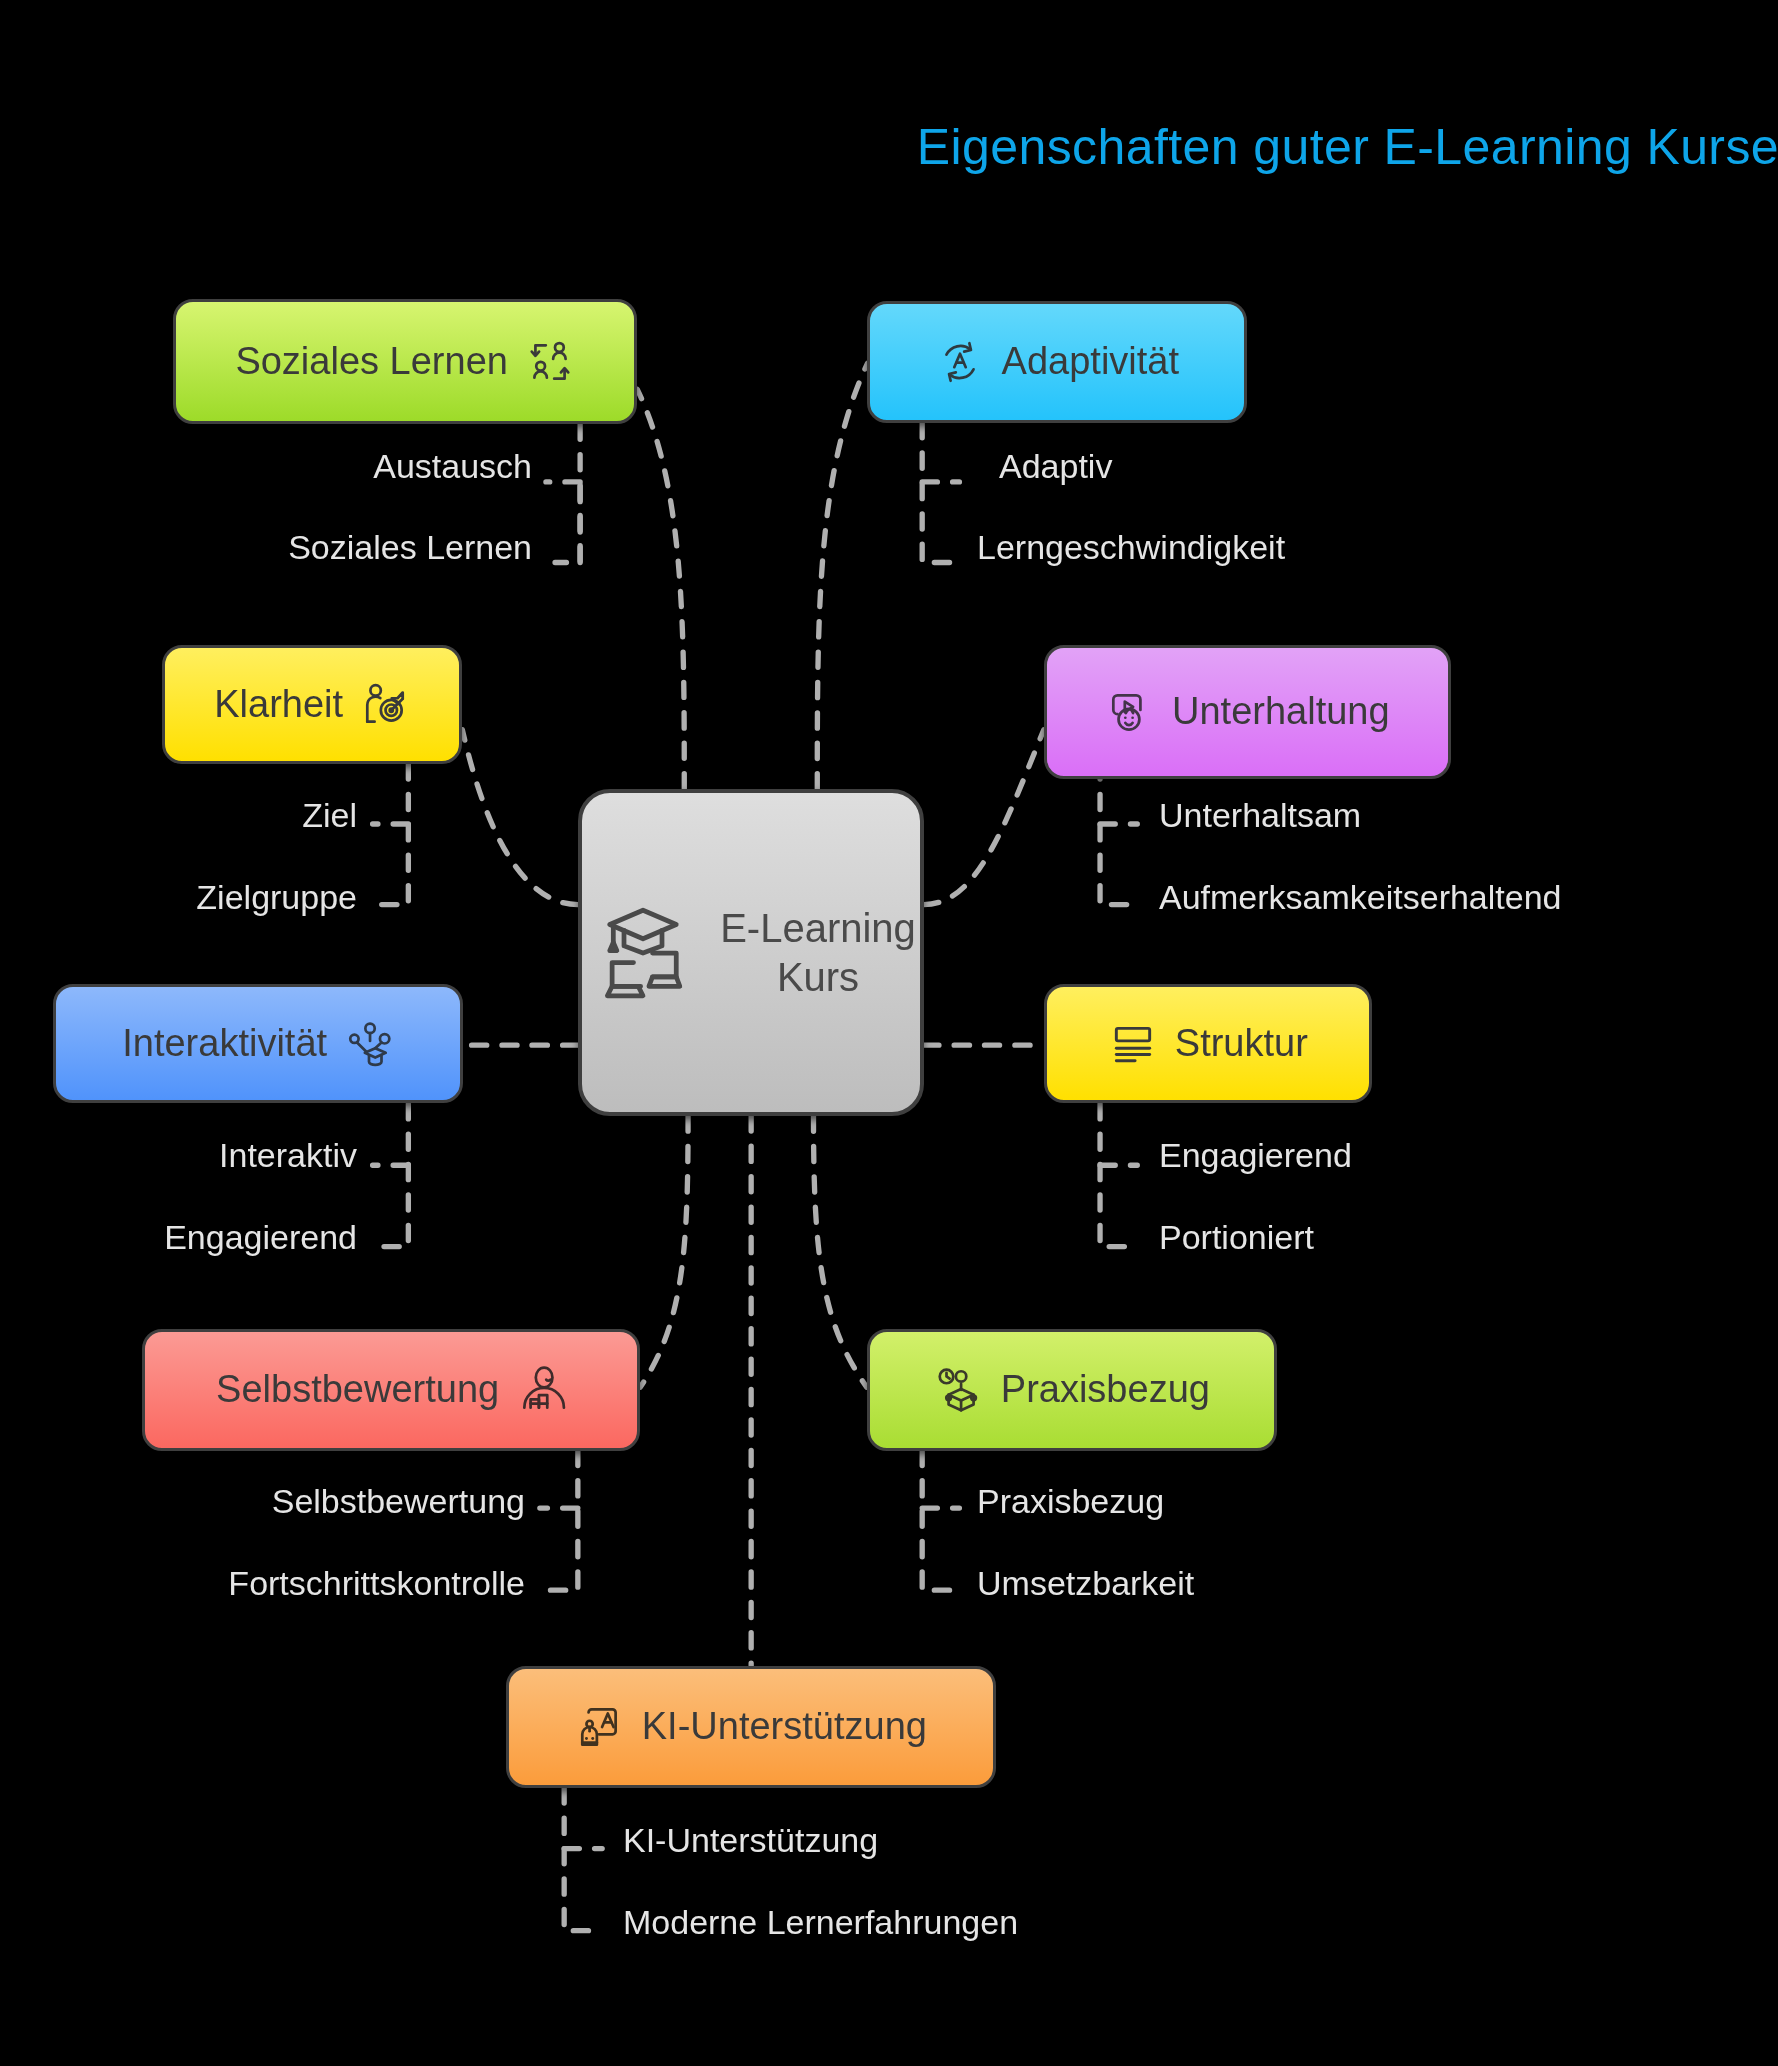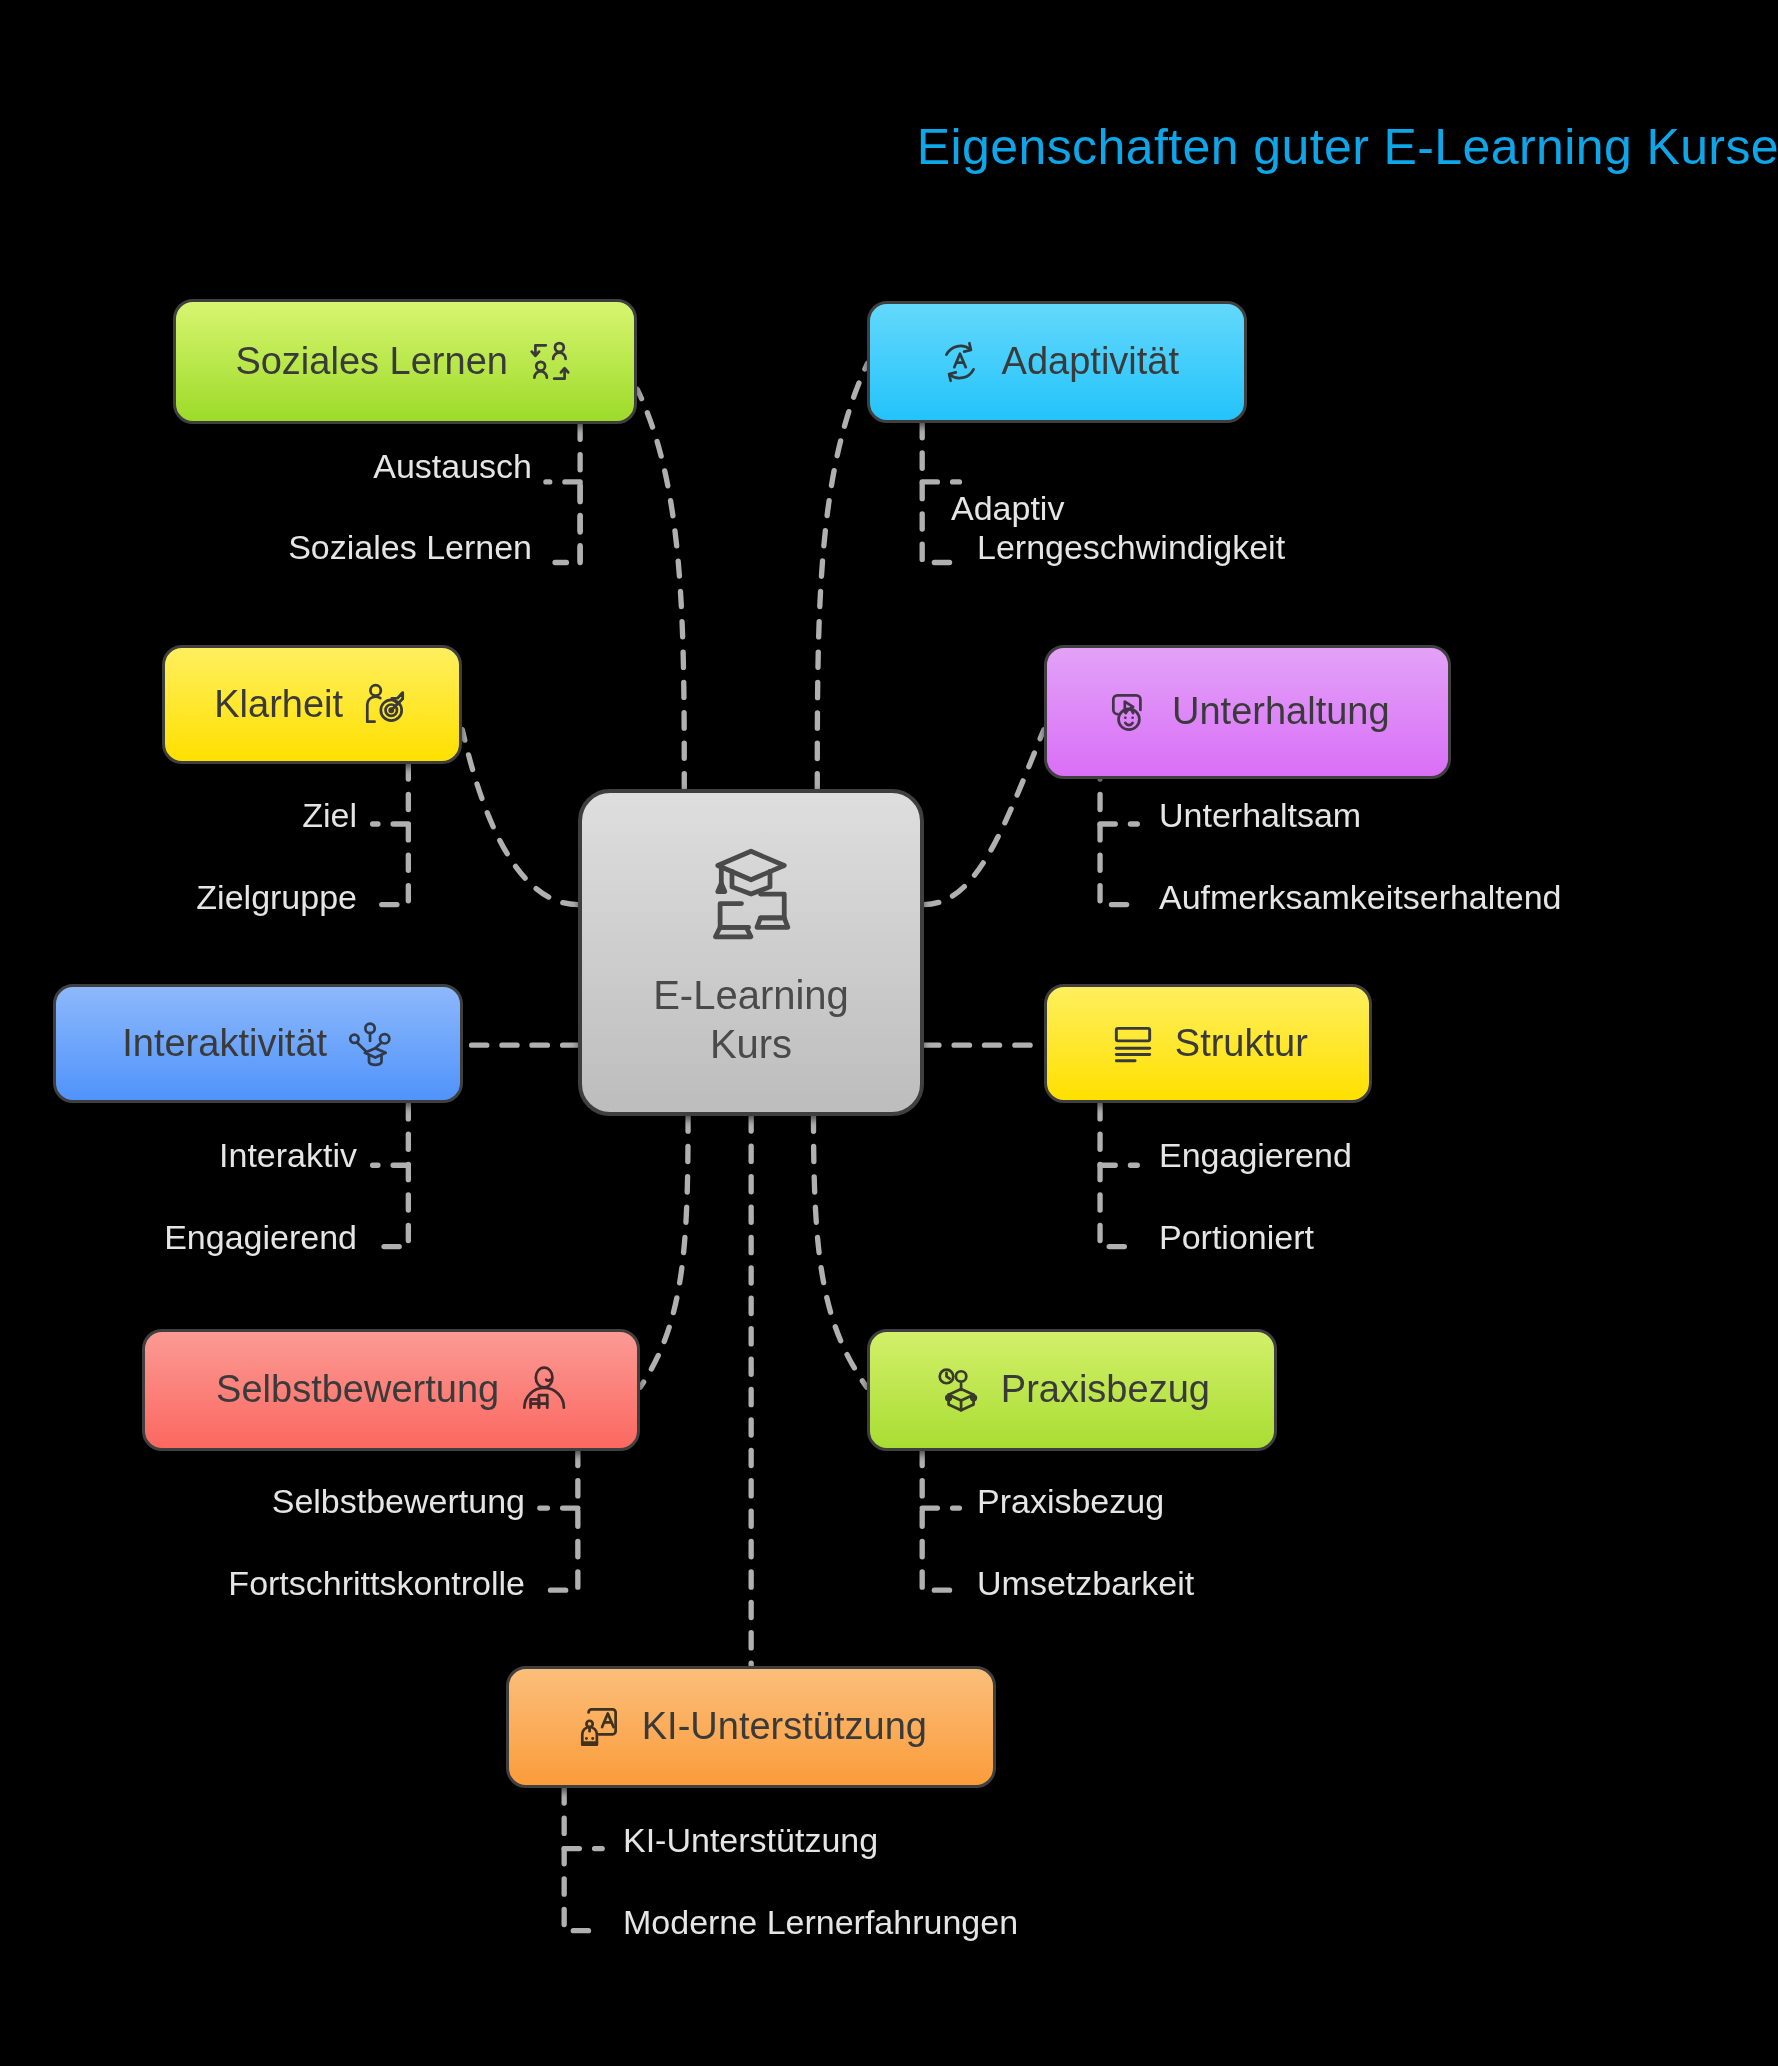--- a/index.html
+++ b/index.html
@@ -68,21 +68,21 @@
     flex: 0 0 auto;
   }
   .node .nicon svg { width: 50px; height: 50px; display: block; }
 
   
   #node-center {
     left: 578px;
     top: 789px;
     width: 346px;
     height: 327px;
-    flex-direction: column;
+    flex-direction: row;
     gap: 20px;
     border-radius: 32px;
     border-width: 4.6px;
     background: linear-gradient(180deg, #dedede 0%, #bdbdbd 100%);
     font-size: 40px;
     text-align: center;
   }
   #node-center .nicon { width: 114px; height: 114px; }
   #node-center .nicon svg { width: 114px; height: 114px; }
   #node-center .label { line-height: 1.22; color: #4a4a4a; }
@@ -220,21 +220,21 @@
         <path d="M34 12 A15 15 0 0 0 11 17"></path>
         <path d="M33 6 L34.5 12.5 L28 14"></path>
         <path d="M14 36 A15 15 0 0 0 37 31"></path>
         <path d="M15 42 L13.5 35.5 L20 34"></path>
         <path d="M18.5 29 L24 16 L29.5 29"></path>
         <path d="M20.8 24.5 H27.2"></path>
       </svg>
     </span>
     <span class="label">Adaptivität</span>
   </div>
-  <div class="sublabel left-aligned" style="left:951px; top:447px;margin-top:42px;">Adaptiv</div>
+  <div class="sublabel left-aligned" style="left:999px; top:447px;">Adaptiv</div>
   <div class="sublabel left-aligned" style="left:977px; top:528px;">Lerngeschwindigkeit</div>
 
   <div class="node icon-right" id="node-klarheit">
     <span class="label">Klarheit</span>
     <span class="nicon">
       <svg viewBox="0 0 48 48" fill="none" stroke="#3a3a3a" stroke-width="2.6" stroke-linecap="round" stroke-linejoin="round">
         <circle cx="15" cy="10" r="5"></circle>
         <path d="M7 40 V24 a8 8 0 0 1 12.5 -6.6"></path>
         <path d="M7 40 h7"></path>
         <circle cx="30" cy="29" r="10"></circle>

